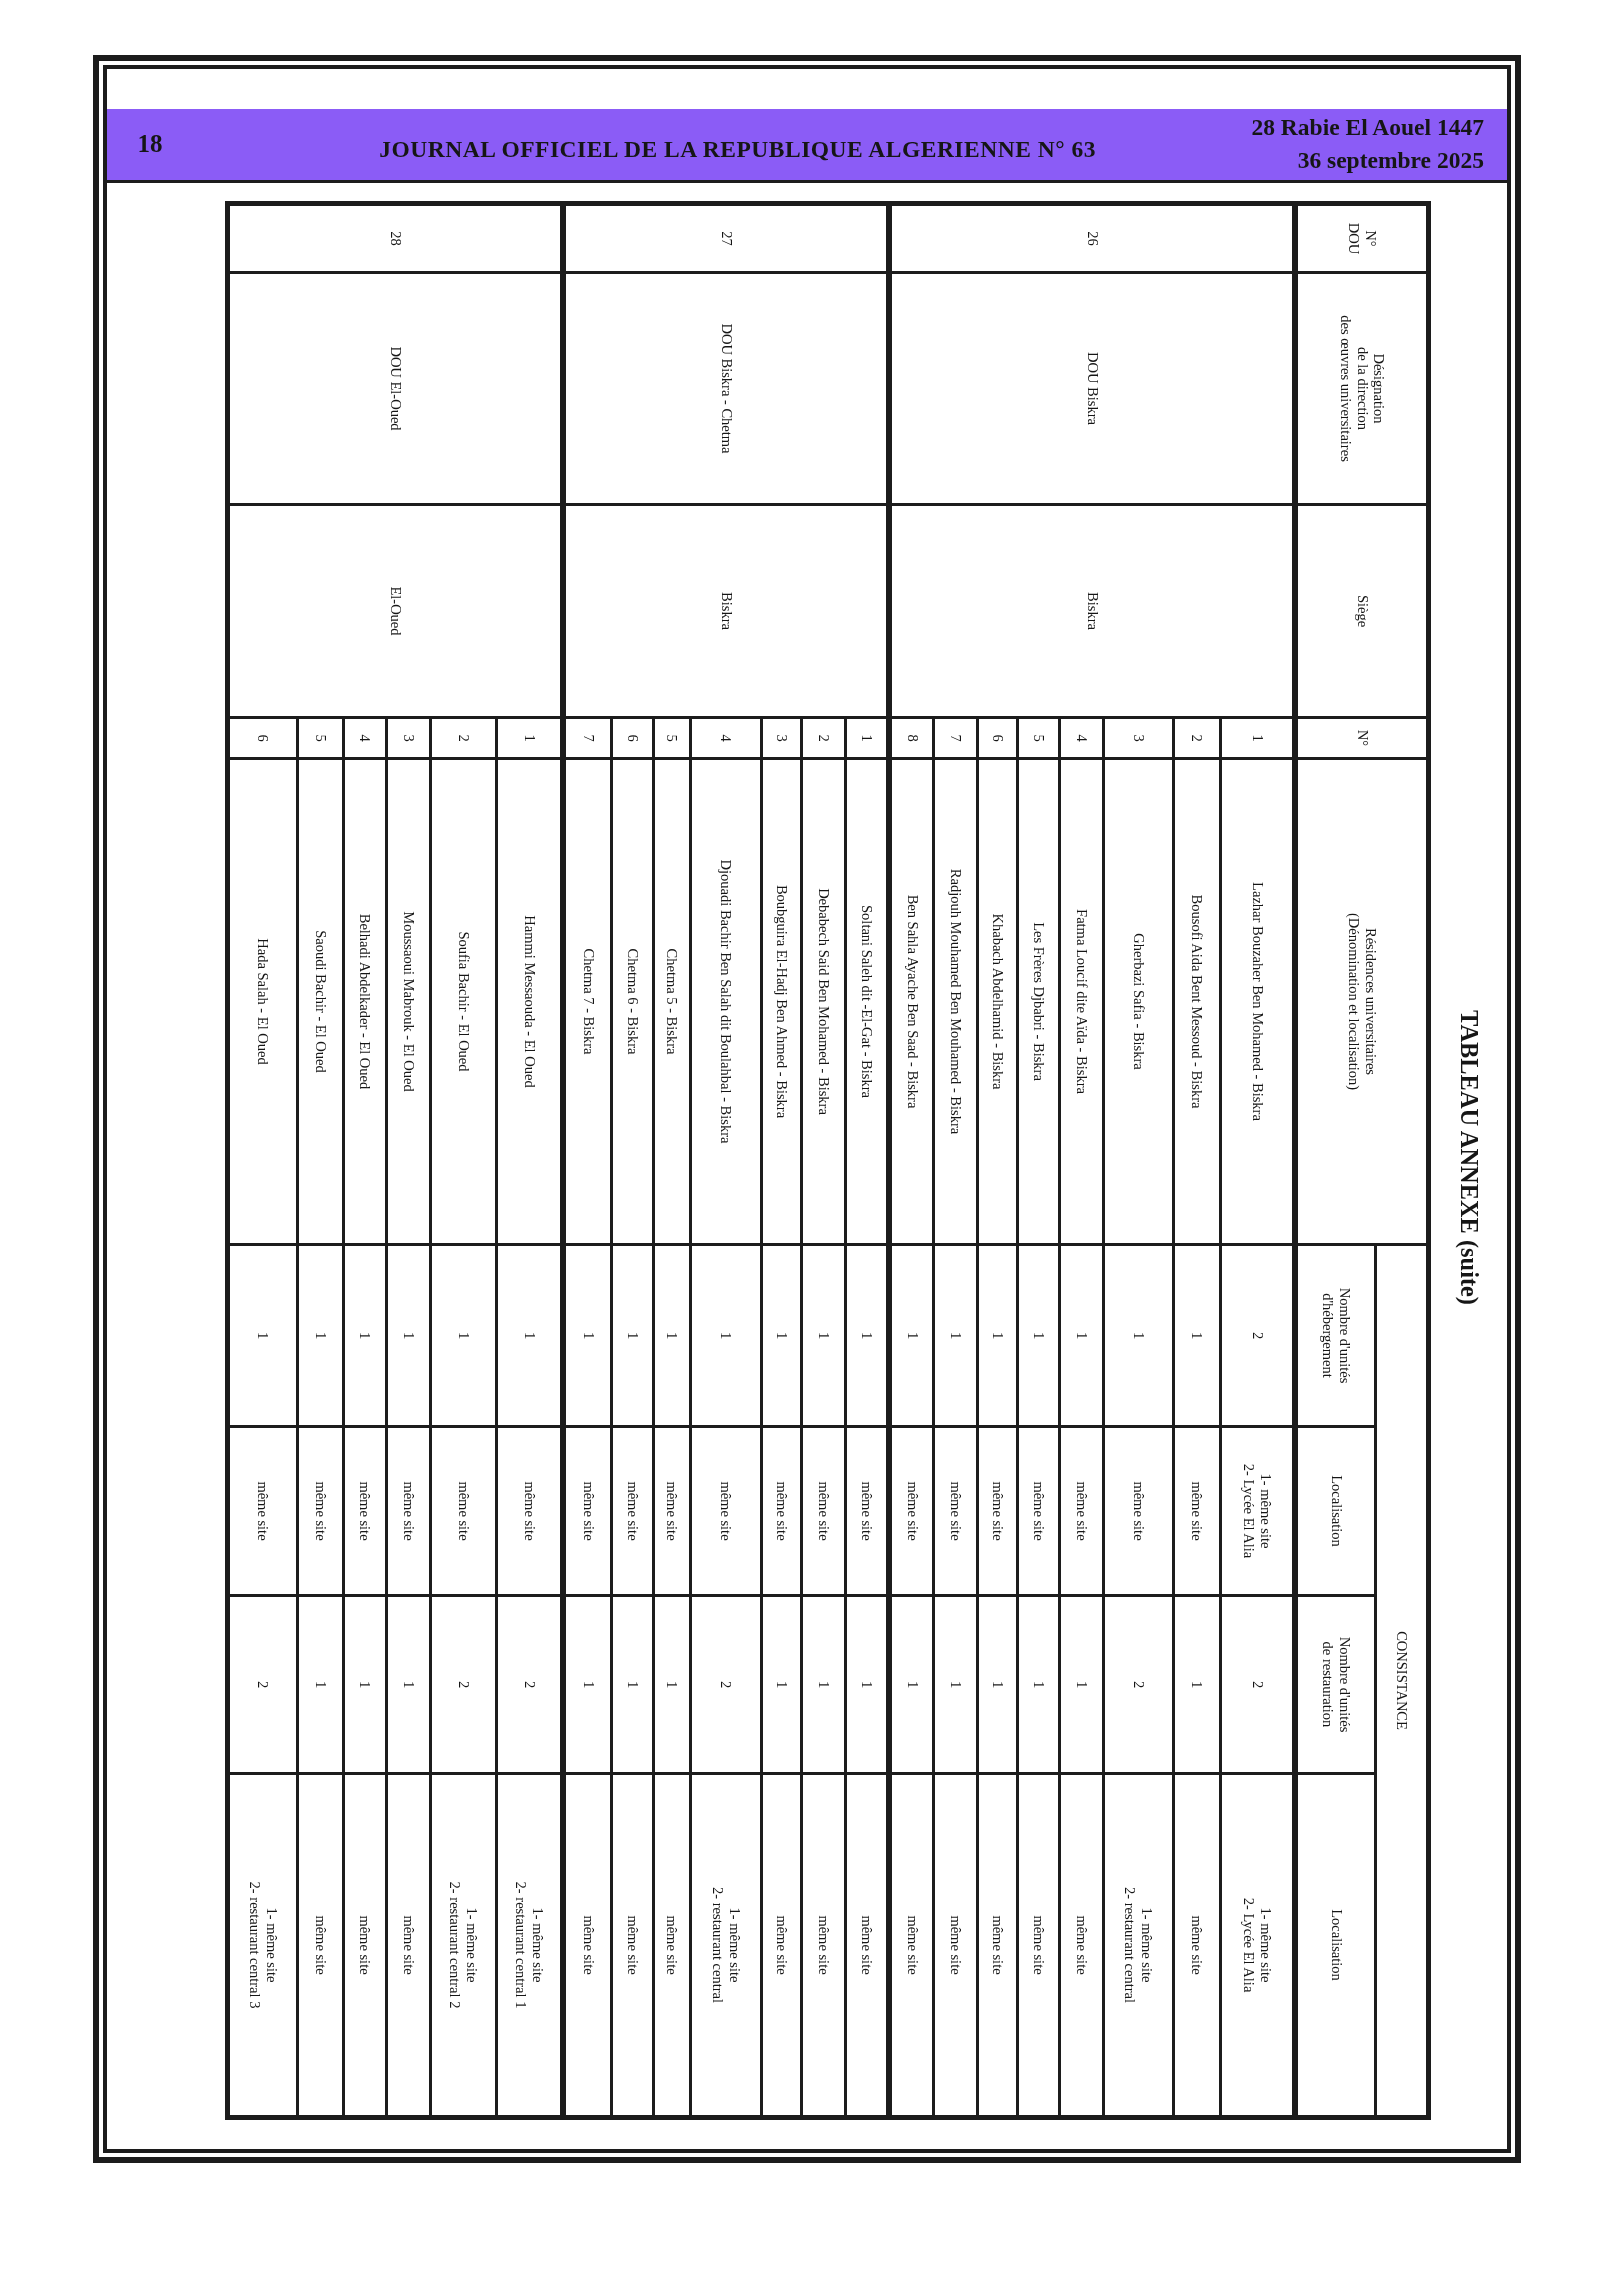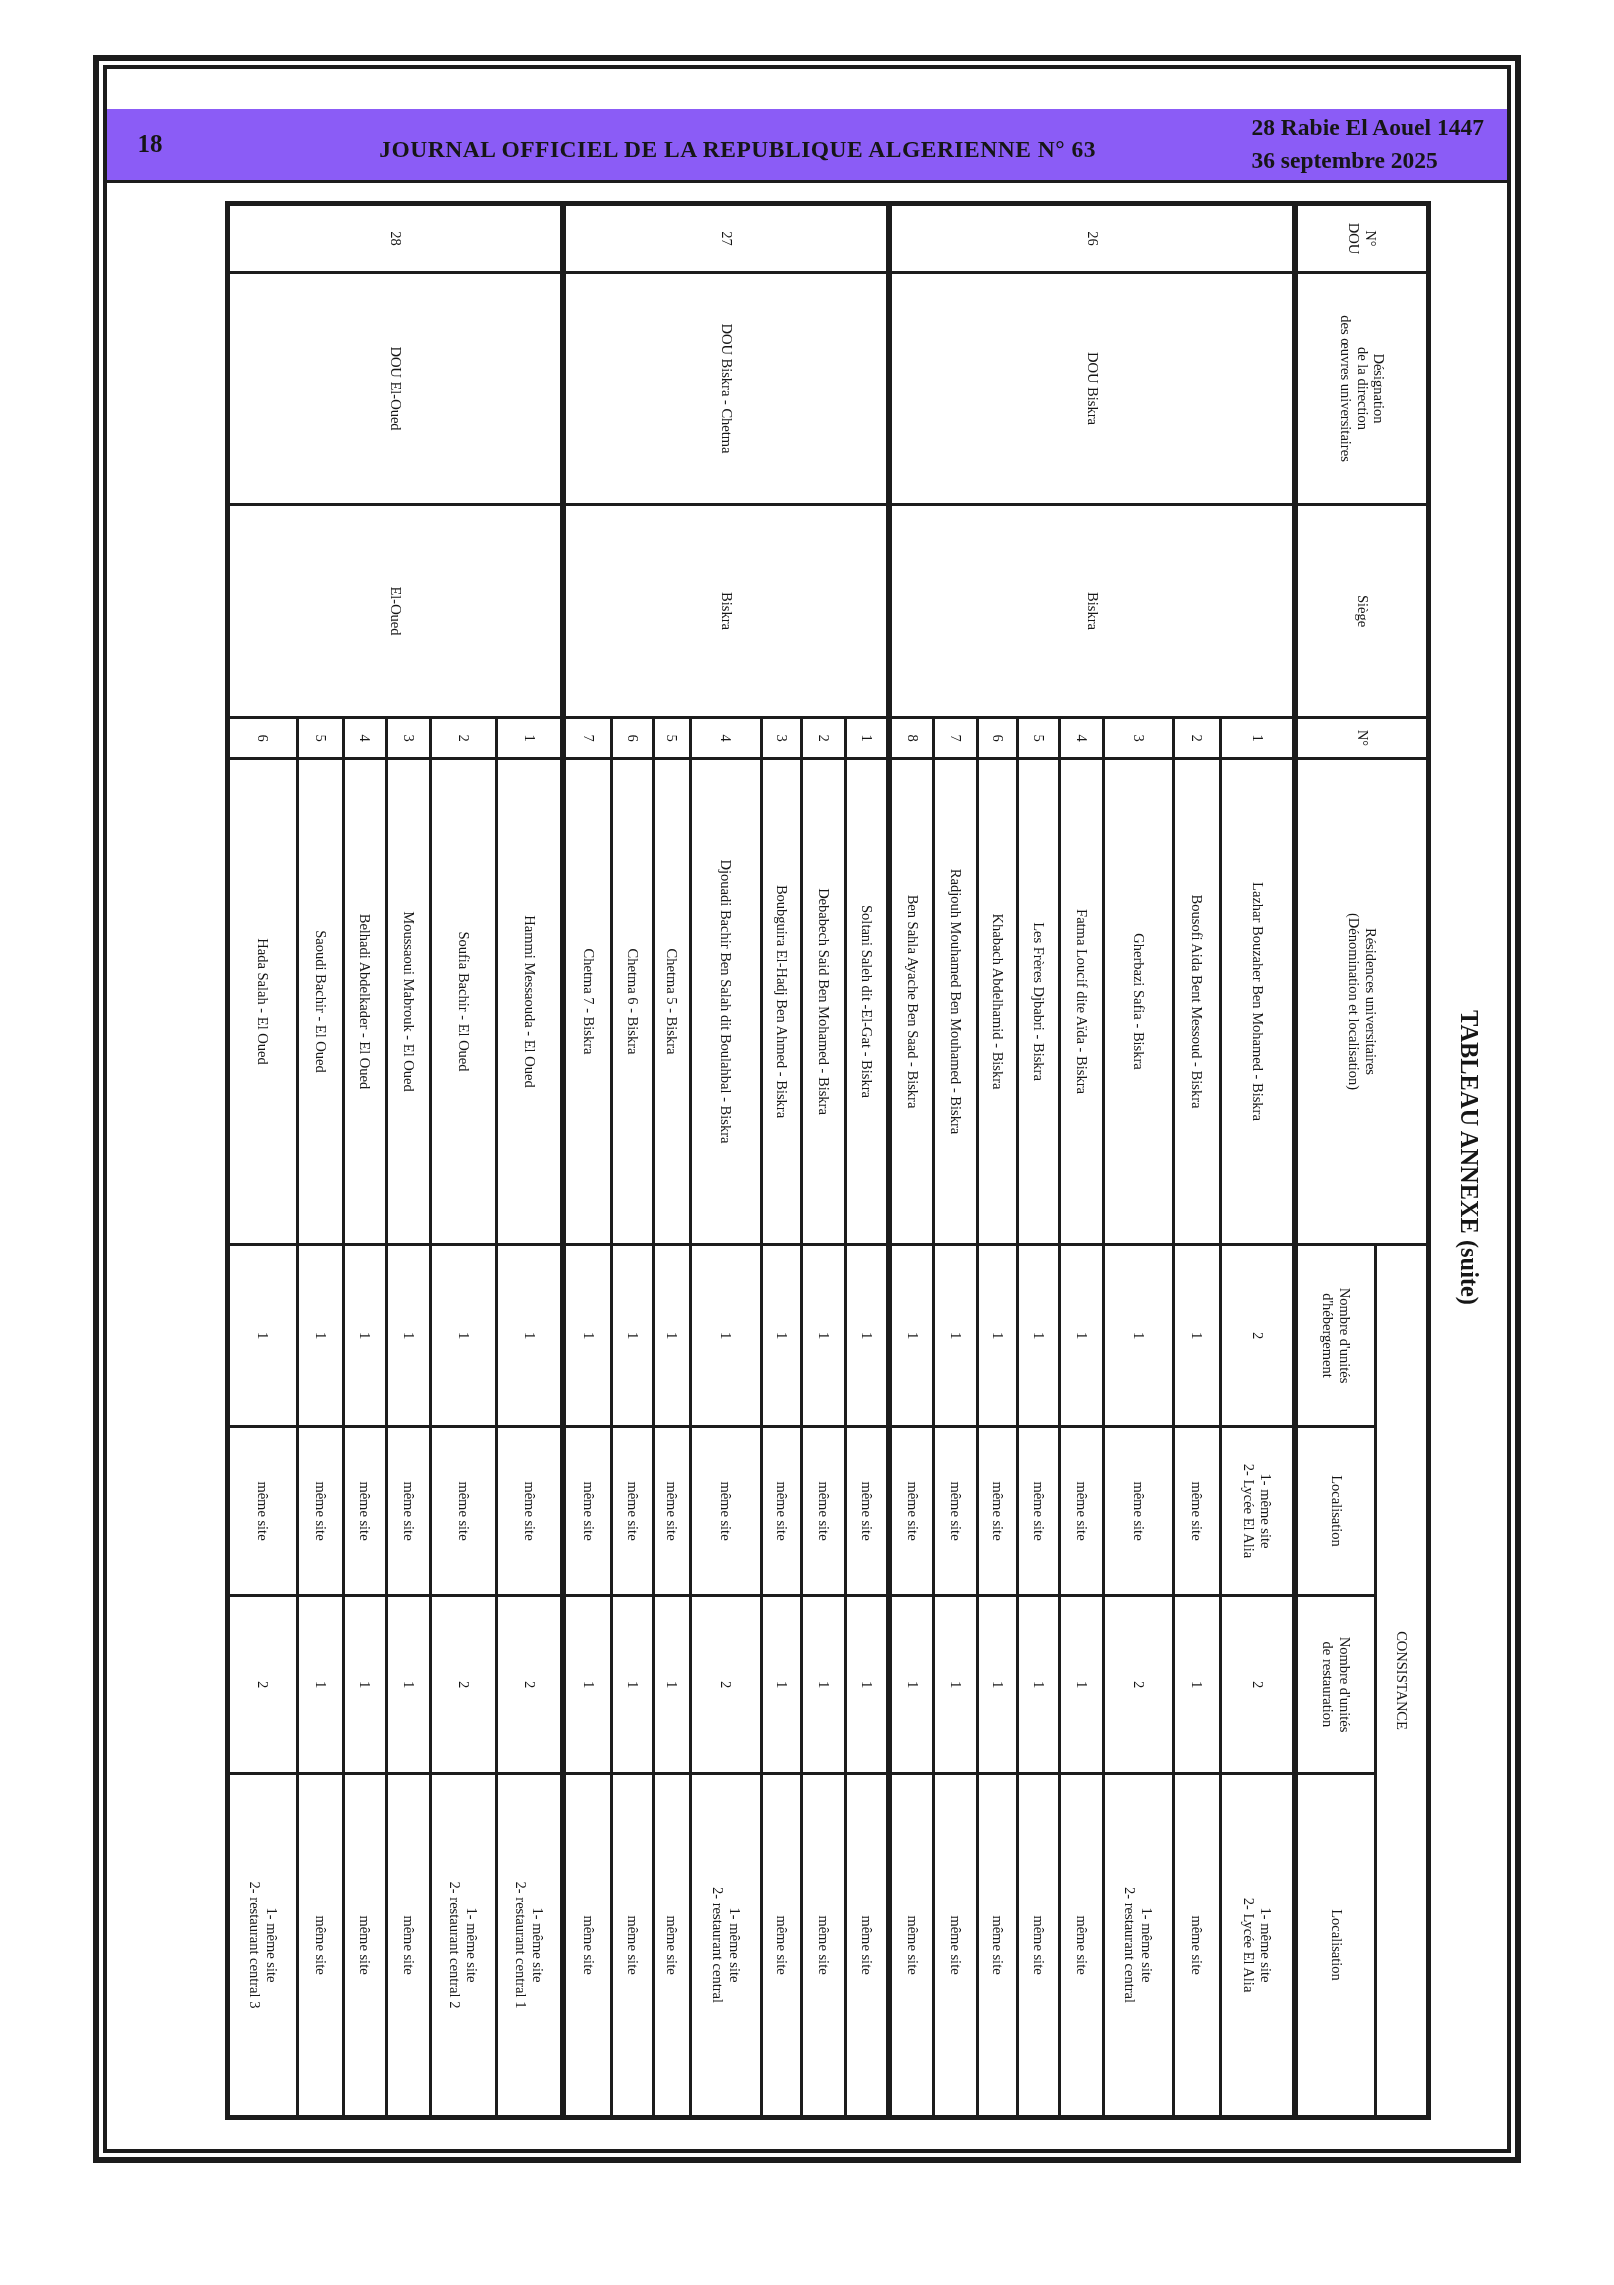--- a/index.html
+++ b/index.html
@@ -10,21 +10,21 @@
                border:6.3px solid #1c1c1c;box-sizing:border-box;}
   .frame-inner{position:absolute;left:3.6px;top:3.6px;right:3.6px;bottom:3.6px;
                border:4.5px solid #1c1c1c;box-sizing:border-box;}
   
   .masthead{position:absolute;left:0;top:0;right:0;height:74px;background:#8b5cf6;
             border-bottom:3.6px solid #1c1c1c;box-sizing:border-box;margin-top:40px;}
   .masthead .pagenum{position:absolute;left:31px;top:0;height:71px;display:flex;align-items:center;
             font-size:25px;font-weight:bold;}
   .masthead .jtitle{position:absolute;left:0;top:0;width:1262px;height:82px;display:flex;
             align-items:center;justify-content:center;font-size:23.5px;font-weight:bold;letter-spacing:0.5px;}
-  .masthead .dates{position:absolute;right:23.5px;top:2.7px;text-align:left;font-size:23.5px;
+  .masthead .dates{position:absolute;right:23.5px;top:2.7px;text-align:right;font-size:23.5px;
             font-weight:bold;line-height:33px;}
   
   .rot-wrap{position:absolute;left:147px;top:201px;width:1347px;height:1913px;}
   .stage{width:1913px;height:1347px;transform:rotate(90deg) translateY(-1347px);
          transform-origin:0 0;}
   .table-title{height:63px;box-sizing:border-box;padding-bottom:12.7px;display:flex;
          align-items:center;justify-content:center;font-size:24.4px;font-weight:bold;}
   table.annex{border-collapse:collapse;table-layout:fixed;width:1913px;
          border:5.4px solid #1c1c1c;}
   table.annex th,table.annex td{border:3.6px solid #1c1c1c;text-align:center;vertical-align:middle;

